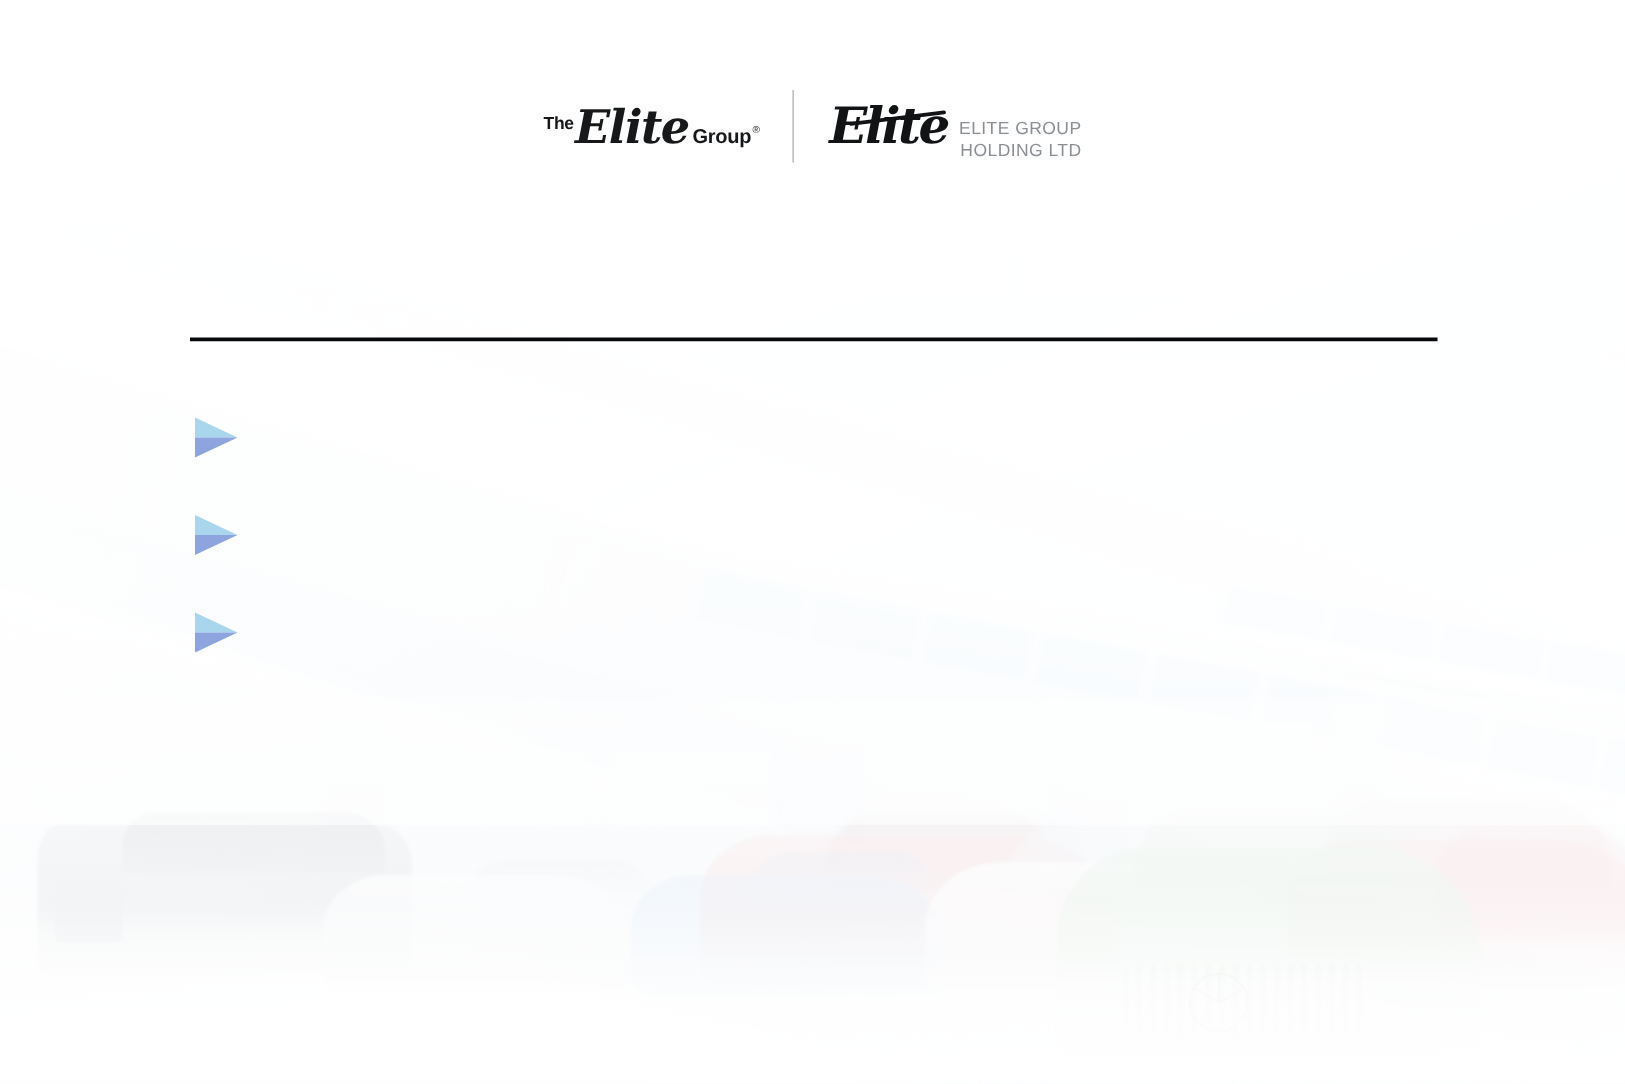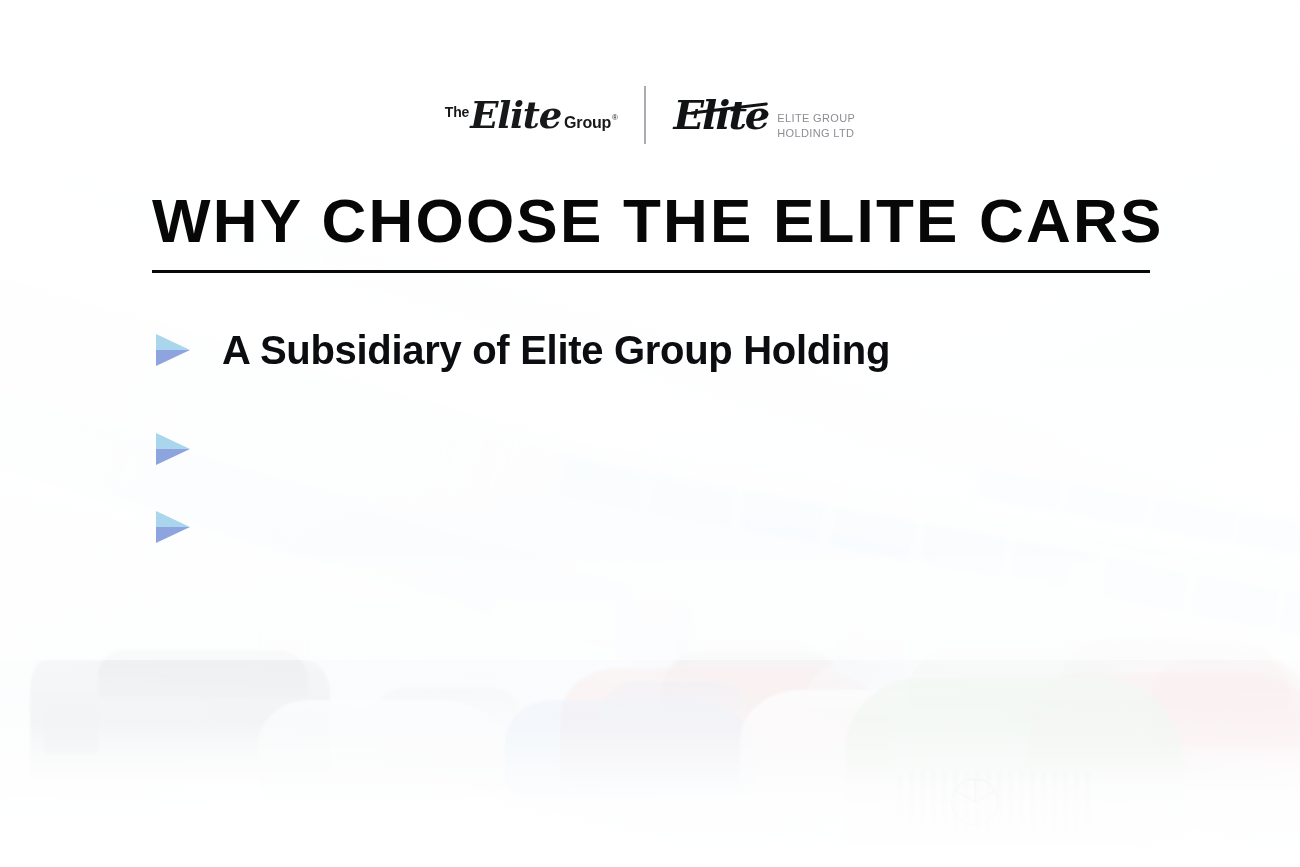--- a/index.html
+++ b/index.html
@@ -259,21 +259,21 @@
   .veil-top {
     position:absolute; left:0; top:0; width:1300px; height:660px;
     background:rgba(255,255,255,.55);
   }
 
   
   .content { position:absolute; inset:0; }
 
   
   .logo-row {
-    position:absolute; left:0; top:82px; width:1300px; height:66px;
+    position:absolute; left:0; top:68px; width:1300px; height:66px;
     display:flex; align-items:center; justify-content:center; gap:0;
   }
   .logo-left {
     display:flex; align-items:baseline;
     padding-right:26px;
     color:#17181a;
   }
   .logo-the {
     font-family:"Liberation Sans", sans-serif;
     font-size:14px; font-weight:700; letter-spacing:-.2px;
@@ -305,23 +305,24 @@
     position:relative;
   }
   .logo-elite2::after {
     content:""; position:absolute;
     left:16px; top:30%; width:78px; height:2.6px;
     background:#121315; transform:rotate(-7deg);
     border-radius:2px;
   }
   .logo-sub {
     font-family:"Liberation Sans", sans-serif;
-    font-size:11px; font-weight:400; line-height:1.28;
+    font-size:14px; font-weight:400; line-height:1.28;
     color:#8b8e93; letter-spacing:.35px; white-space:nowrap;
     margin-top:21px;
+    text-align:right;
   }
 
   
   .title {
     position:absolute; left:152px; top:188px; width:1000px;
     font-family:"Liberation Sans", sans-serif;
     font-size:62px; font-weight:700;
     letter-spacing:2.2px;
     color:#070708;
     line-height:1.05;
@@ -435,33 +436,31 @@
       <div class="logo-right">
         <span class="logo-elite2">Elite</span>
         <span class="logo-sub">
           <span>ELITE GROUP</span><br>
           <span>HOLDING LTD</span>
         </span>
       </div>
 
     </div>
 
-    <div class="title">WHY CHOOSE THE ELITE CARS</div>
     <div class="title-rule"></div>
 
     <div class="bullets">
 
       <div class="bullet bullet-1">
         <span class="bullet-marker">
           <svg width="44" height="40" viewBox="0 0 44 40" xmlns="http://www.w3.org/2000/svg">
             <path d="M4 4 L38 20 L4 20 Z" fill="#a9d5ed"></path>
             <path d="M4 20 L38 20 L4 36 Z" fill="#8da4de"></path>
           </svg>
         </span>
-        <span class="bullet-text">A Subsidiary of Elite Group Holding</span>
       </div>
 
       <div class="bullet bullet-2">
         <span class="bullet-marker">
           <svg width="44" height="40" viewBox="0 0 44 40" xmlns="http://www.w3.org/2000/svg">
             <path d="M4 4 L38 20 L4 20 Z" fill="#a9d5ed"></path>
             <path d="M4 20 L38 20 L4 36 Z" fill="#8da4de"></path>
           </svg>
         </span>
       </div>

